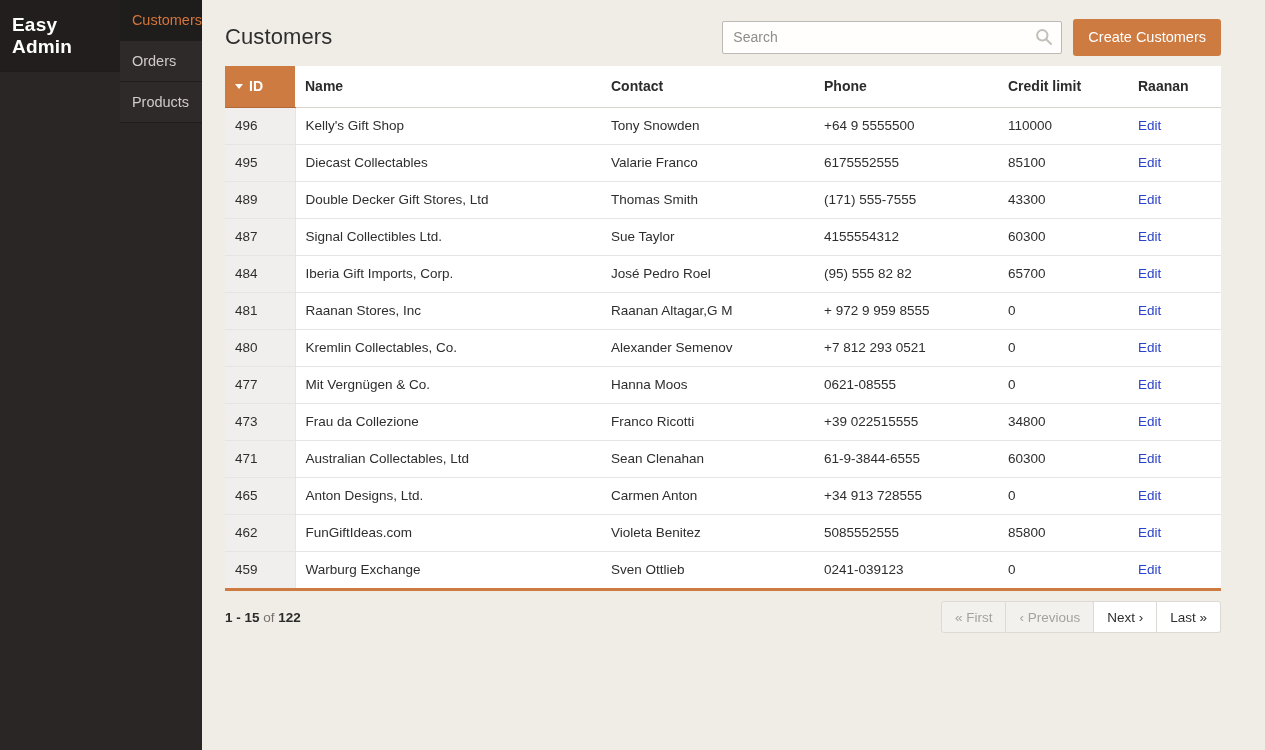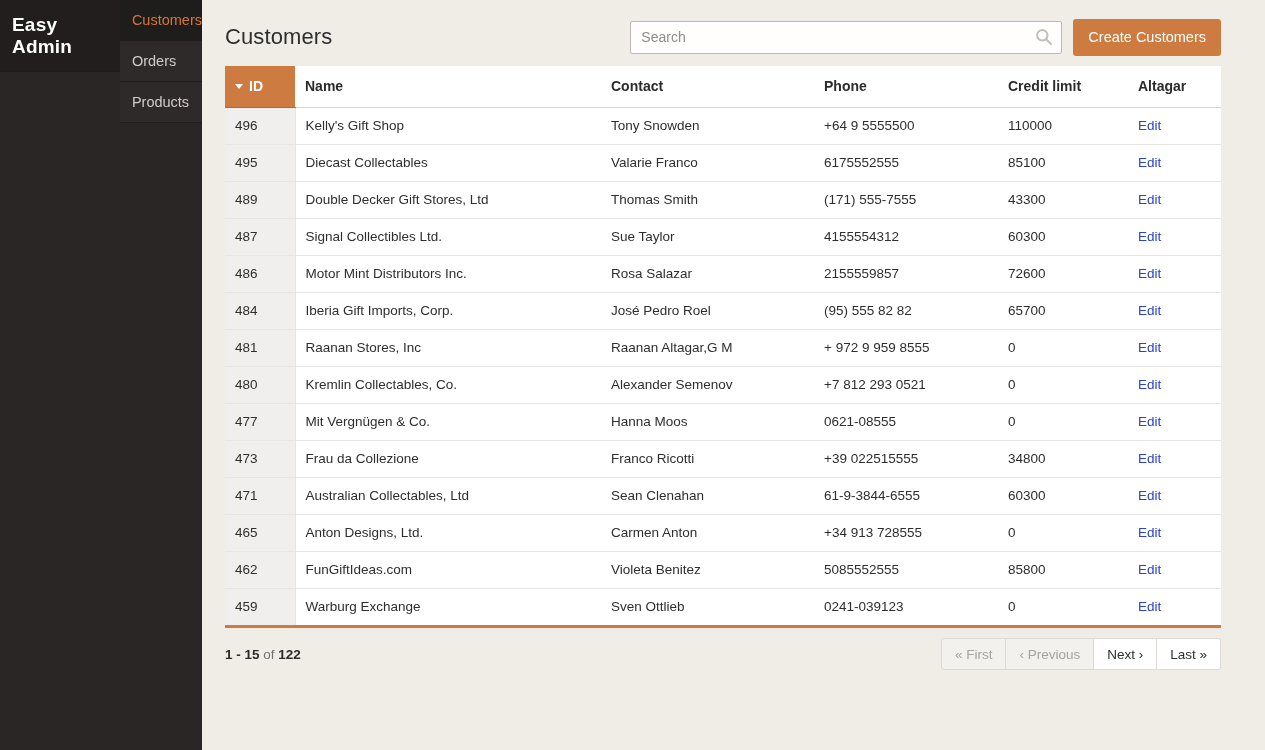--- a/index.html
+++ b/index.html
@@ -71,21 +71,21 @@
   .page-title {
     font-size: 22px;
     color: #2f2f2f;
     font-weight: normal;
     margin: 0;
     letter-spacing: .1px;
   }
   .top-right { display: flex; align-items: center; gap: 11px; }
   .search-wrap {
     position: relative;
-    width: 432px;
+    width: 340px;
     height: 33px;
   }
   .search-input {
     width: 100%;
     height: 33px;
     border: 1px solid #bdb9b4;
     background: #fffefc;
     border-radius: 2px;
     font-size: 14px;
     font-family: "Liberation Sans", sans-serif;
@@ -268,21 +268,21 @@
       <table class="grid">
         <thead>
           <tr>
             <th class="col-id w-id">
               <span class="caret"></span><span>ID</span>
             </th>
             <th class="w-name">Name</th>
             <th class="w-contact">Contact</th>
             <th class="w-phone">Phone</th>
             <th class="w-credit">Credit limit</th>
-            <th class="w-actions">Altagar</th>
+            <th class="w-actions">Raanan</th>
           </tr>
         </thead>
         <tbody id="table-body">
             <tr>
               <td class="col-id w-id">496</td>
               <td class="w-name">Kelly's Gift Shop</td>
               <td class="w-contact">Tony Snowden</td>
               <td class="w-phone">+64 9 5555500</td>
               <td class="w-credit">110000</td>
               <td class="w-actions"><a class="edit-link">Edit</a></td>
@@ -302,28 +302,20 @@
               <td class="w-phone">(171) 555-7555</td>
               <td class="w-credit">43300</td>
               <td class="w-actions"><a class="edit-link">Edit</a></td>
             </tr>
             <tr>
               <td class="col-id w-id">487</td>
               <td class="w-name">Signal Collectibles Ltd.</td>
               <td class="w-contact">Sue Taylor</td>
               <td class="w-phone">4155554312</td>
               <td class="w-credit">60300</td>
-              <td class="w-actions"><a class="edit-link">Edit</a></td>
-            </tr>
-            <tr>
-              <td class="col-id w-id">486</td>
-              <td class="w-name">Motor Mint Distributors Inc.</td>
-              <td class="w-contact">Rosa Salazar</td>
-              <td class="w-phone">2155559857</td>
-              <td class="w-credit">72600</td>
               <td class="w-actions"><a class="edit-link">Edit</a></td>
             </tr>
             <tr>
               <td class="col-id w-id">484</td>
               <td class="w-name">Iberia Gift Imports, Corp.</td>
               <td class="w-contact">José Pedro Roel</td>
               <td class="w-phone">(95) 555 82 82</td>
               <td class="w-credit">65700</td>
               <td class="w-actions"><a class="edit-link">Edit</a></td>
             </tr>

